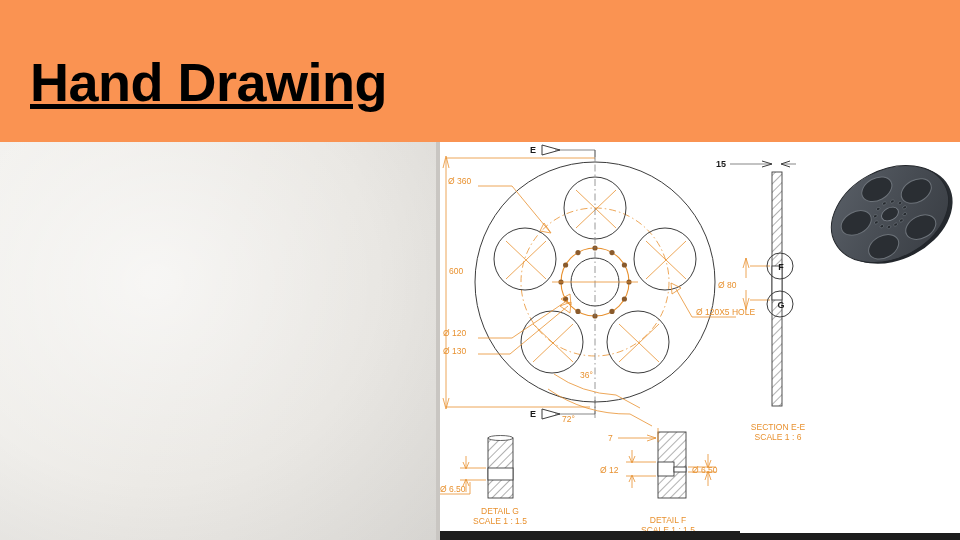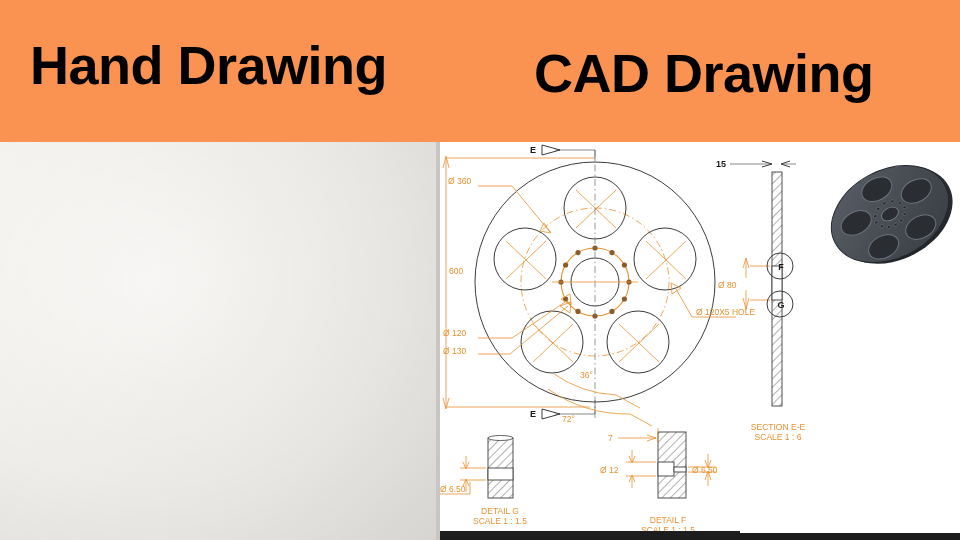--- a/index.html
+++ b/index.html
@@ -17,21 +17,21 @@
     display:flex;align-items:center;
   }
   .title{
     font-weight:bold;
     font-size:54px;
     color:#000000;
     letter-spacing:-0.5px;
     white-space:nowrap;
     line-height:1;
   }
-  .title-hand{position:absolute;left:30px;top:38px;}
+  .title-hand{position:absolute;left:30px;top:55px;text-decoration:underline;}
   .title-cad{position:absolute;left:534px;top:46px;}
 
   
   .panel-hand{
     position:absolute;left:0;top:142px;width:440px;height:398px;
     background:#efeeec;overflow:hidden;
   }
   .panel-cad-wide{
     position:absolute;left:440px;top:142px;width:520px;height:398px;
     background:#ffffff;overflow:hidden;
@@ -90,21 +90,20 @@
   .ctxt-c{text-anchor:middle;}
   .hatch-f{fill:url(#hatchPat);stroke:#3c3c3c;stroke-width:0.9;}
 </style>
 </head>
 <body>
 
 <div id="root">
 
   <div class="header">
     <div class="title title-hand">Hand Drawing</div>
-    <div class="title title-cad">CAD Drawing</div>
   </div>
 
   <div class="panel-hand">
     <div class="paper"></div>
     <svg width="440" height="398" viewBox="0 0 440 398">
       <defs>
         <filter id="rough">
           <feTurbulence type="fractalNoise" baseFrequency="0.9" numOctaves="2" result="n"></feTurbulence>
           <feDisplacementMap in="SourceGraphic" in2="n" scale="0.8"></feDisplacementMap>
         </filter>

